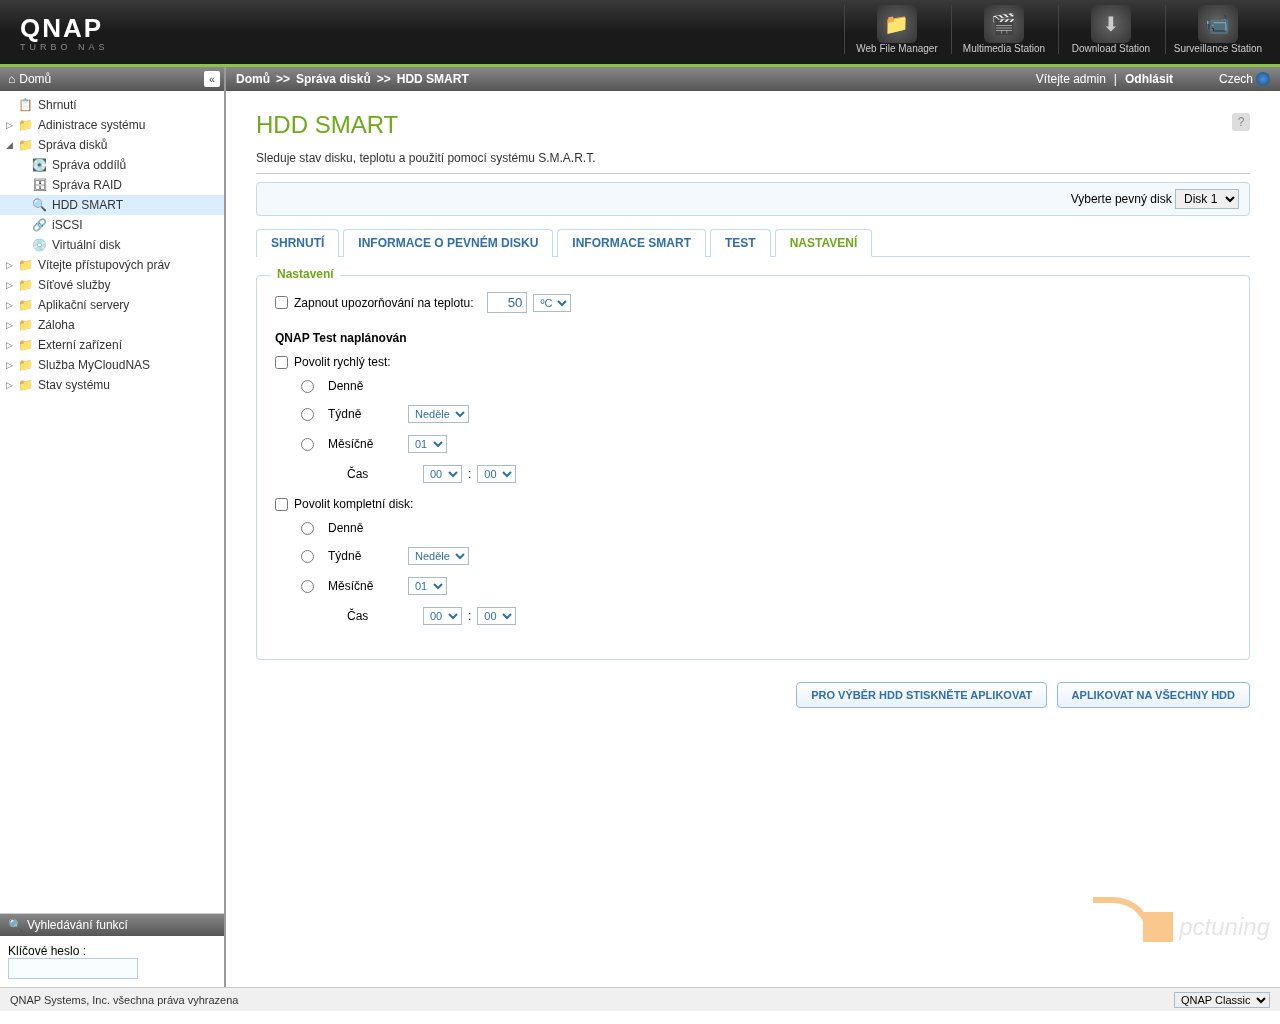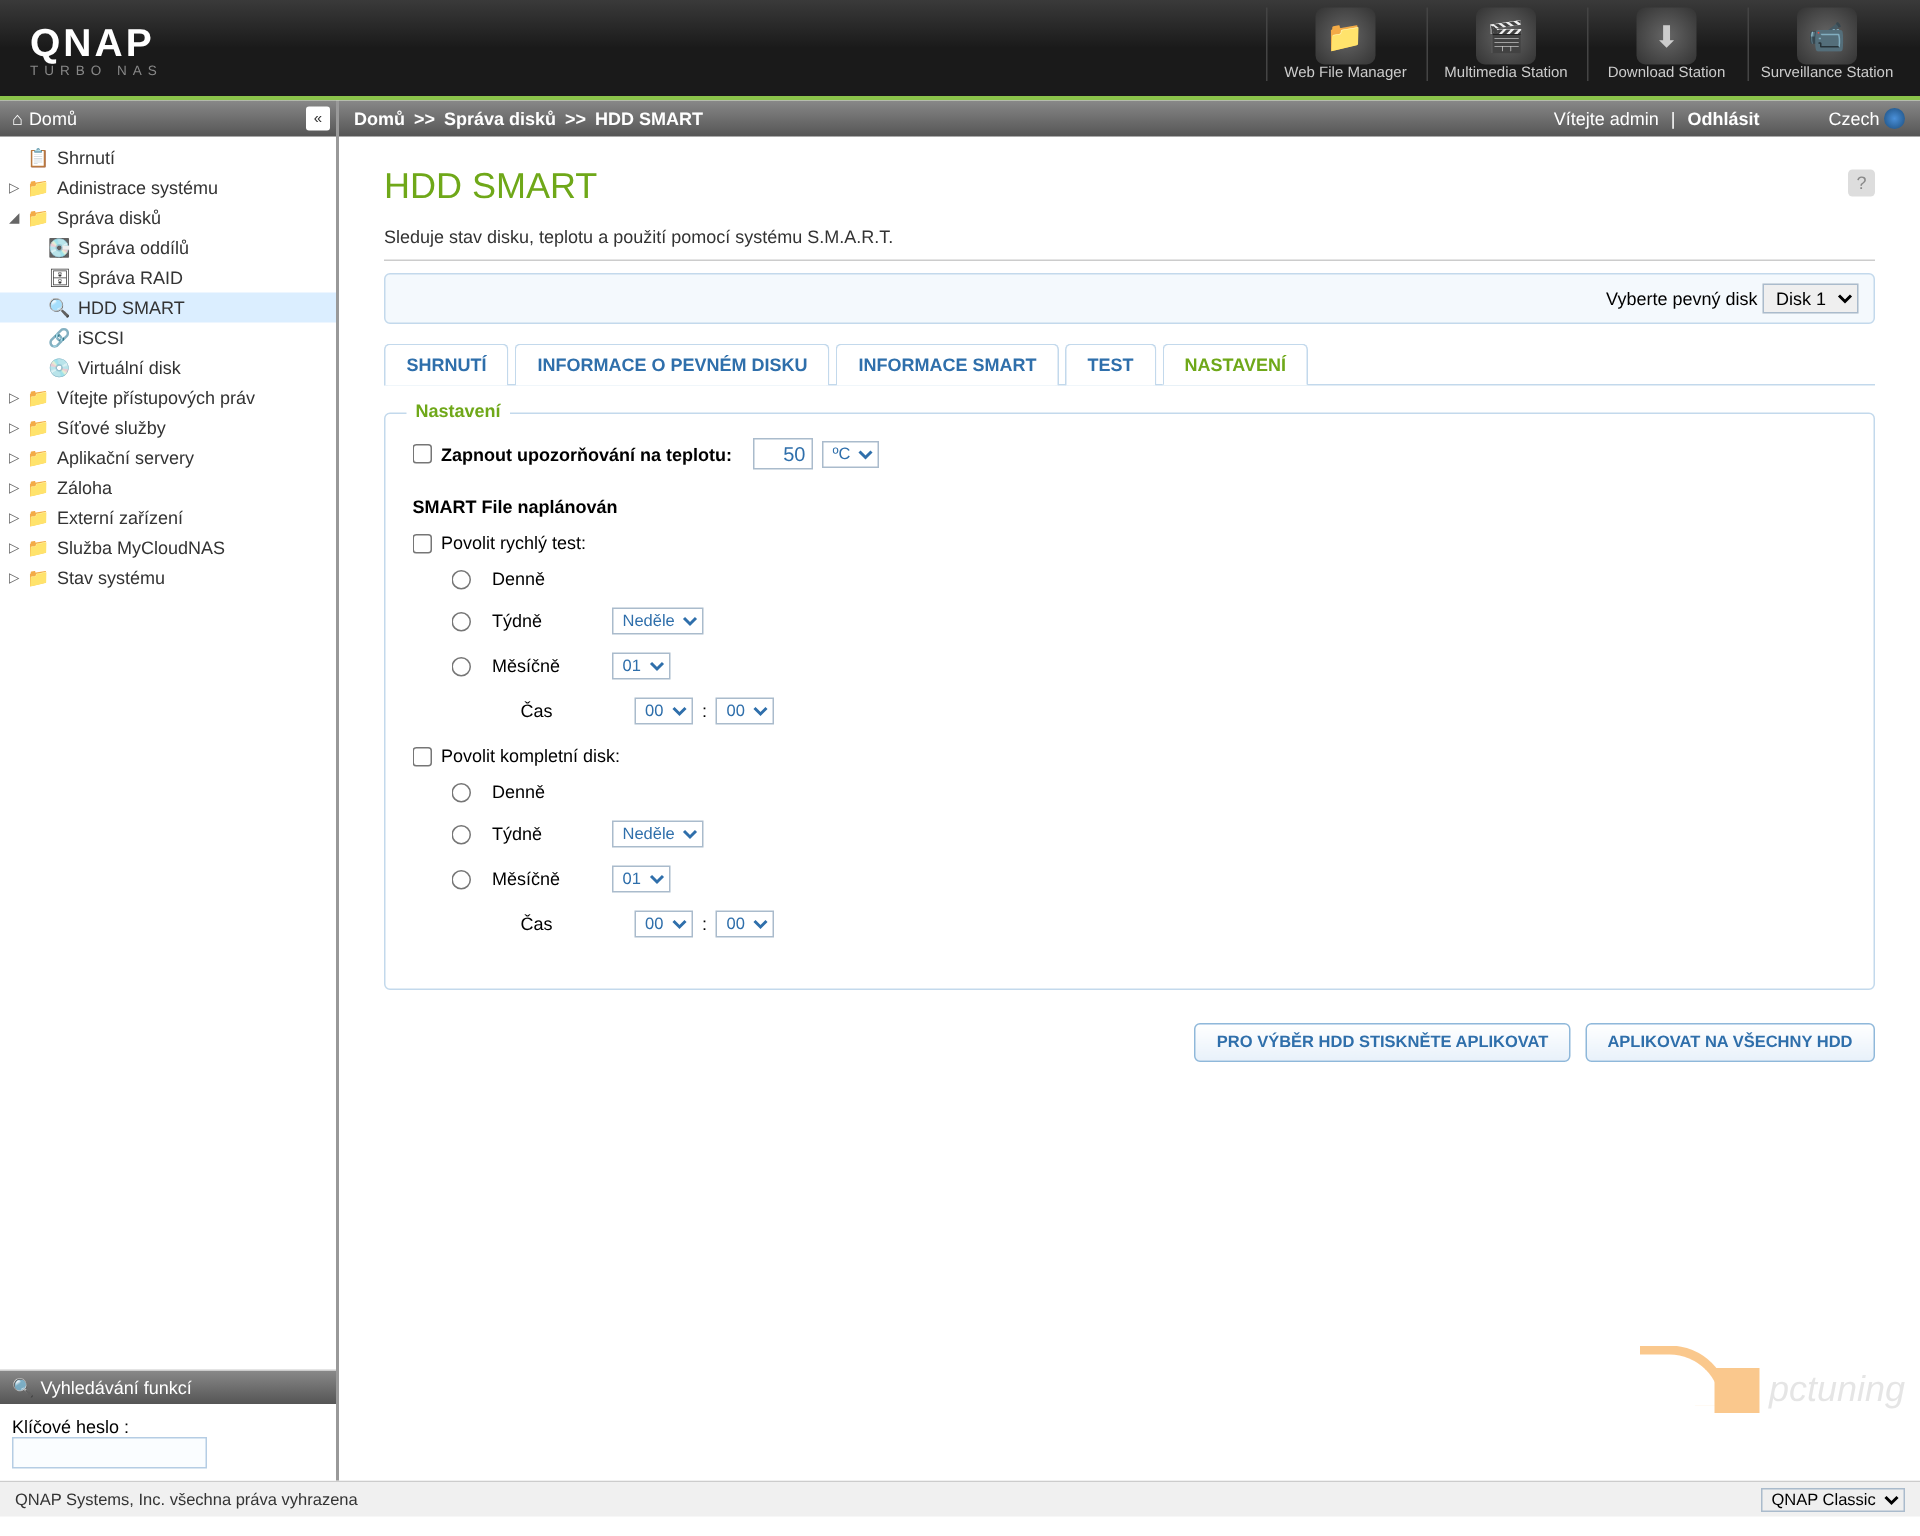--- a/index.html
+++ b/index.html
@@ -226,27 +226,27 @@
           <div class="tab">INFORMACE SMART</div>
           <div class="tab">TEST</div>
           <div class="tab active">NASTAVENÍ</div>
         </div>
 
       <div class="fieldset">
         <div class="fieldset-legend">Nastavení</div>
 
         <div class="form-row">
           <input type="checkbox" style="">
-          <span style="margin-right:14px;font-weight:bold;">Zapnout upozorňování na teplotu:</span>
+          <span style="margin-right:14px;">Zapnout upozorňování na teplotu:</span>
           <input type="text" value="50" style="">
           <span style="width:6px;"></span>
           <select class="small-select"><option>ºC</option></select>
         </div>
 
-        <div class="section-label">SMART File naplánován</div>
+        <div class="section-label">QNAP Test naplánován</div>
 
         <div class="form-row">
           <input type="checkbox" style="">
           <span>Povolit rychlý test:</span>
         </div>
         <div class="radio-group">
           <div class="radio-row">
             <input type="radio" name="q" style="">
             <span class="radio-label">Denně</span>
           </div>

